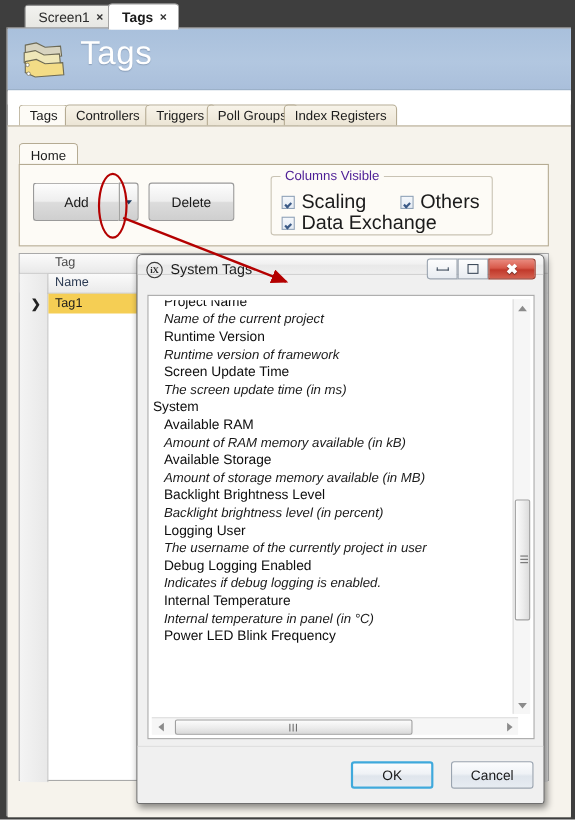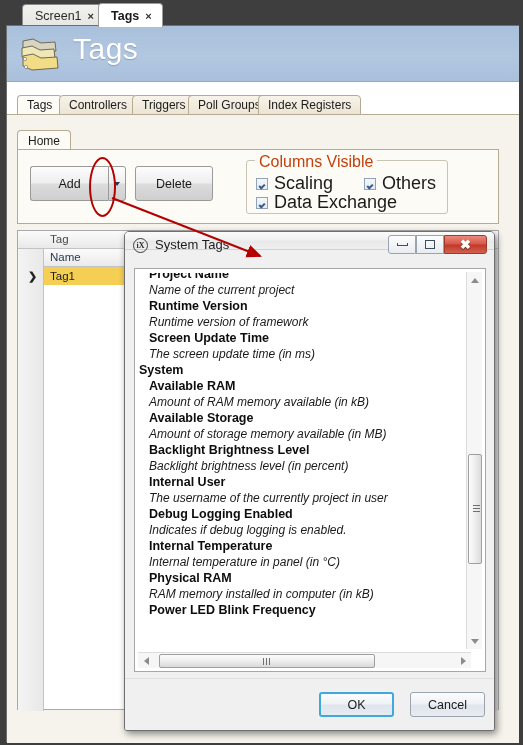--- a/index.html
+++ b/index.html
@@ -137,21 +137,21 @@
 
   
   #columns-group {
     position:absolute; left:228px; top:10px; width:202px; height:54px;
     border:1px solid #c9c3b4;
     border-radius:3px;
   }
   #columns-legend {
     position:absolute; left:8px; top:-8px;
     background:#fdfbf6; padding:0 4px;
-    font-size:16px; color:#c2410c;
+    font-size:12px; color:#4c1d95;
   }
   .cbrow { position:absolute; display:flex; align-items:center; gap:6px; font-size:18px; color:#1b1b1b; }
   #cb-scaling { left:9px; top:12px; }
   #cb-dataexchange { left:9px; top:31px; }
   #cb-others { left:117px; top:12px; }
   .checkbox {
     width:12px; height:12px;
     background:linear-gradient(to bottom,#f4f7fb,#e4ebf4);
     border:1px solid #8fa2b8;
     position:relative;
@@ -257,21 +257,21 @@
     position:absolute; left:9px; top:36px; width:352px; height:404px;
     background:#ffffff;
     border:1px solid #a7a7a7;
     padding:3px;
   }
   #list-inner {
     position:absolute; left:4px; top:4px; width:332px; height:375px;
     overflow:hidden;
   }
   .tag-name {
-    font-weight:bold; font-size:12.5px; color:#0d0d0d;
+    font-weight:normal; font-size:12.5px; color:#0d0d0d;
     line-height:16px; white-space:nowrap;
     padding-left:10px;
   }
   .tag-name.group { padding-left:0px; }
   .tag-desc {
     font-style:italic; font-size:12px; color:#1a1a1a;
     line-height:16px; white-space:nowrap;
     padding-left:10px;
   }
   .tag-item.selected {
@@ -488,34 +488,30 @@
           </div>
           <div class="tag-item">
             <div class="tag-name">Available Storage</div>
             <div class="tag-desc">Amount of storage memory available (in MB)</div>
           </div>
           <div class="tag-item">
             <div class="tag-name">Backlight Brightness Level</div>
             <div class="tag-desc">Backlight brightness level (in percent)</div>
           </div>
           <div class="tag-item">
-            <div class="tag-name">Internal User</div>
+            <div class="tag-name">Logging User</div>
             <div class="tag-desc">The username of the currently project in user</div>
           </div>
           <div class="tag-item">
             <div class="tag-name">Debug Logging Enabled</div>
             <div class="tag-desc">Indicates if debug logging is enabled.</div>
           </div>
           <div class="tag-item">
             <div class="tag-name">Internal Temperature</div>
             <div class="tag-desc">Internal temperature in panel (in °C)</div>
-          </div>
-          <div class="tag-item">
-            <div class="tag-name">Physical RAM</div>
-            <div class="tag-desc">RAM memory installed in computer (in kB)</div>
           </div>
           <div class="tag-item">
             <div class="tag-name">Power LED Blink Frequency</div>
           </div>
         </div>
 
       <div id="list-vsb">
         <div class="sbarrow" id="list-vsb-up">
           <span class="tri-up"></span>
         </div>

